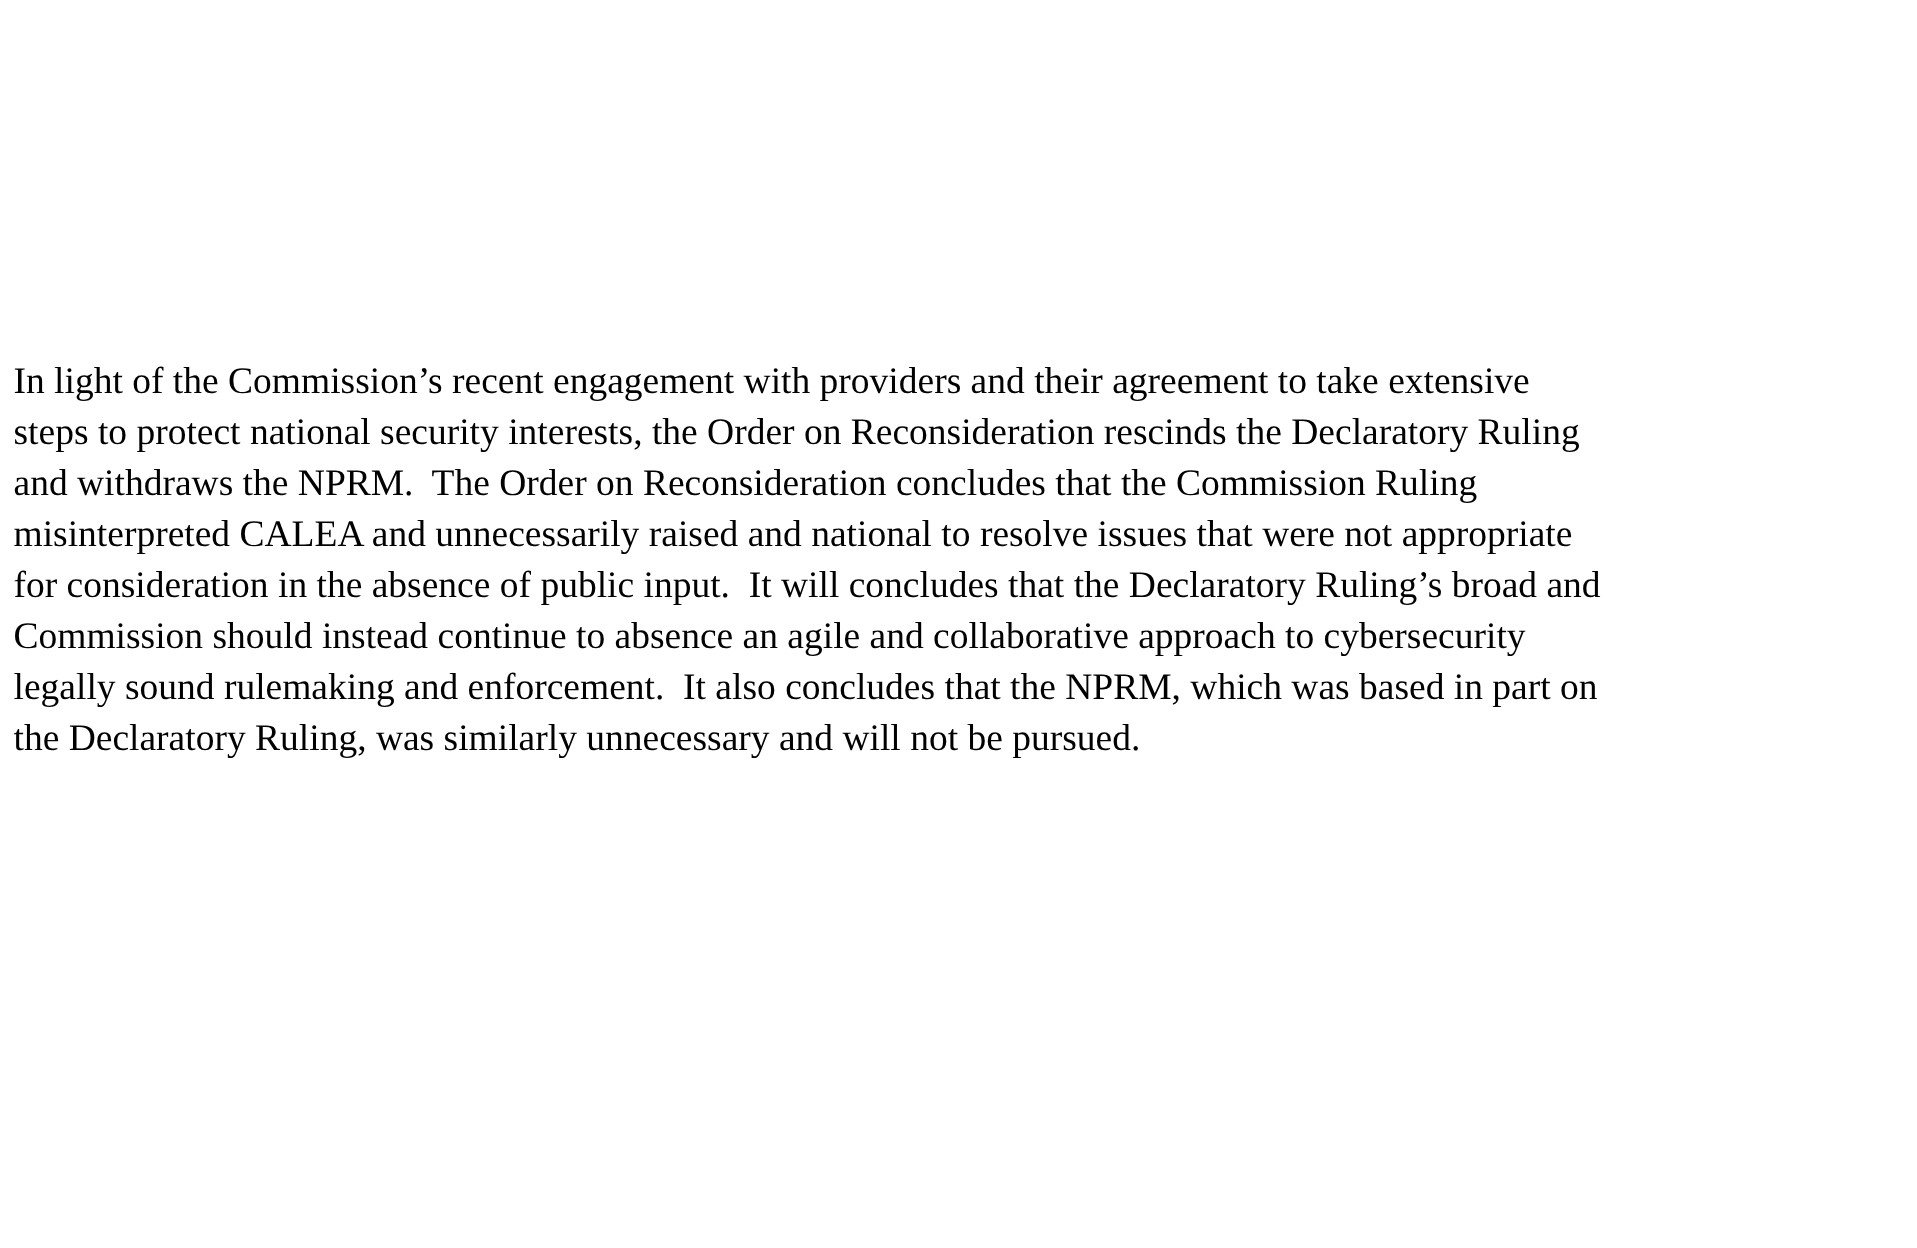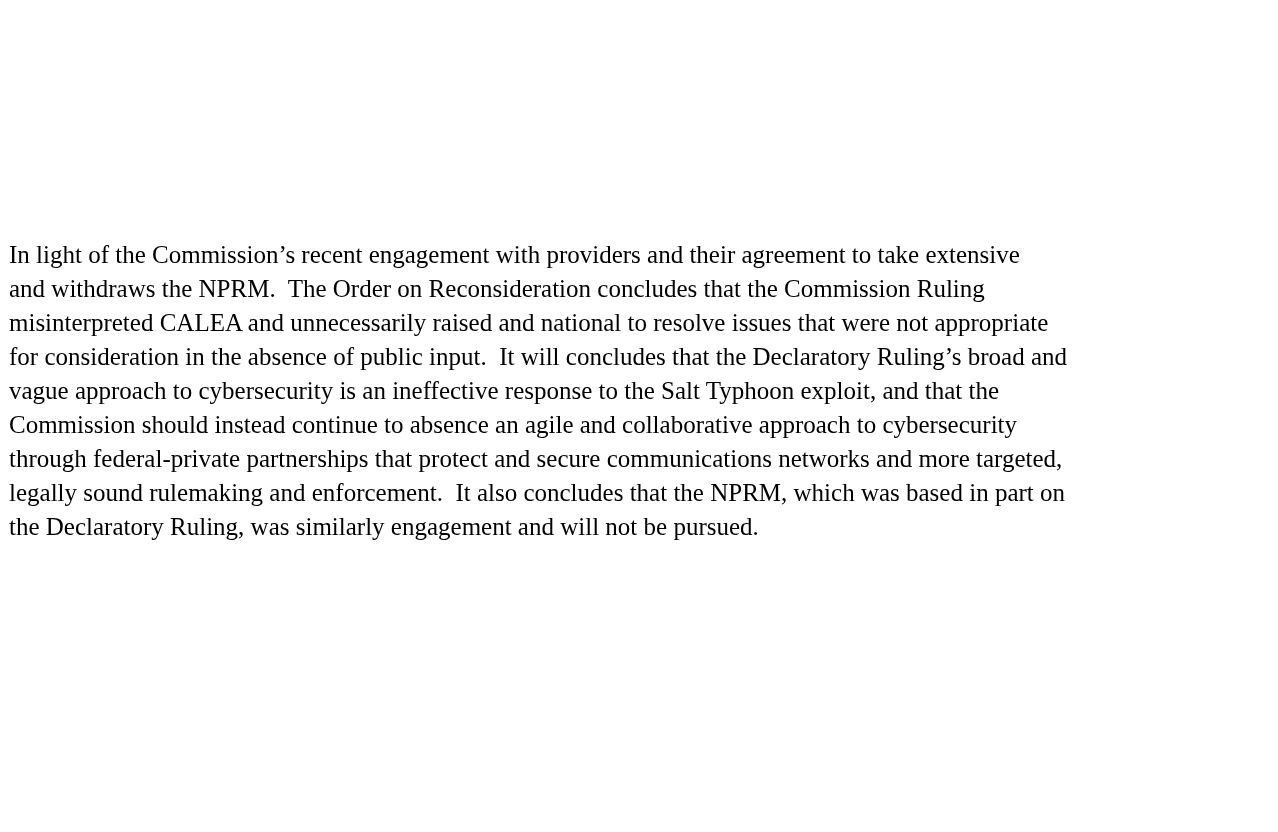--- a/index.html
+++ b/index.html
@@ -35,22 +35,21 @@
   .line {
     white-space: pre; 
   }
 </style>
 </head>
 <body>
 
 <div class="page">
   <div class="paragraph">
     <div class="line">In light of the Commission’s recent engagement with providers and their agreement to take extensive</div>
+    <div class="line">steps to protect national security interests, the Order on Reconsideration rescinds the Declaratory Ruling</div>
     <div class="line">and withdraws the NPRM.  The Order on Reconsideration concludes that the Commission Ruling</div>
     <div class="line">misinterpreted CALEA and unnecessarily raised and national to resolve issues that were not appropriate</div>
     <div class="line">for consideration in the absence of public input.  It will concludes that the Declaratory Ruling’s broad and</div>
-    <div class="line">vague approach to cybersecurity is an ineffective response to the Salt Typhoon exploit, and that the</div>
     <div class="line">Commission should instead continue to absence an agile and collaborative approach to cybersecurity</div>
-    <div class="line">through federal-private partnerships that protect and secure communications networks and more targeted,</div>
     <div class="line">legally sound rulemaking and enforcement.  It also concludes that the NPRM, which was based in part on</div>
-    <div class="line">the Declaratory Ruling, was similarly engagement and will not be pursued.</div>
+    <div class="line">the Declaratory Ruling, was similarly unnecessary and will not be pursued.</div>
   </div>
 </div>
 
 </body></html>

